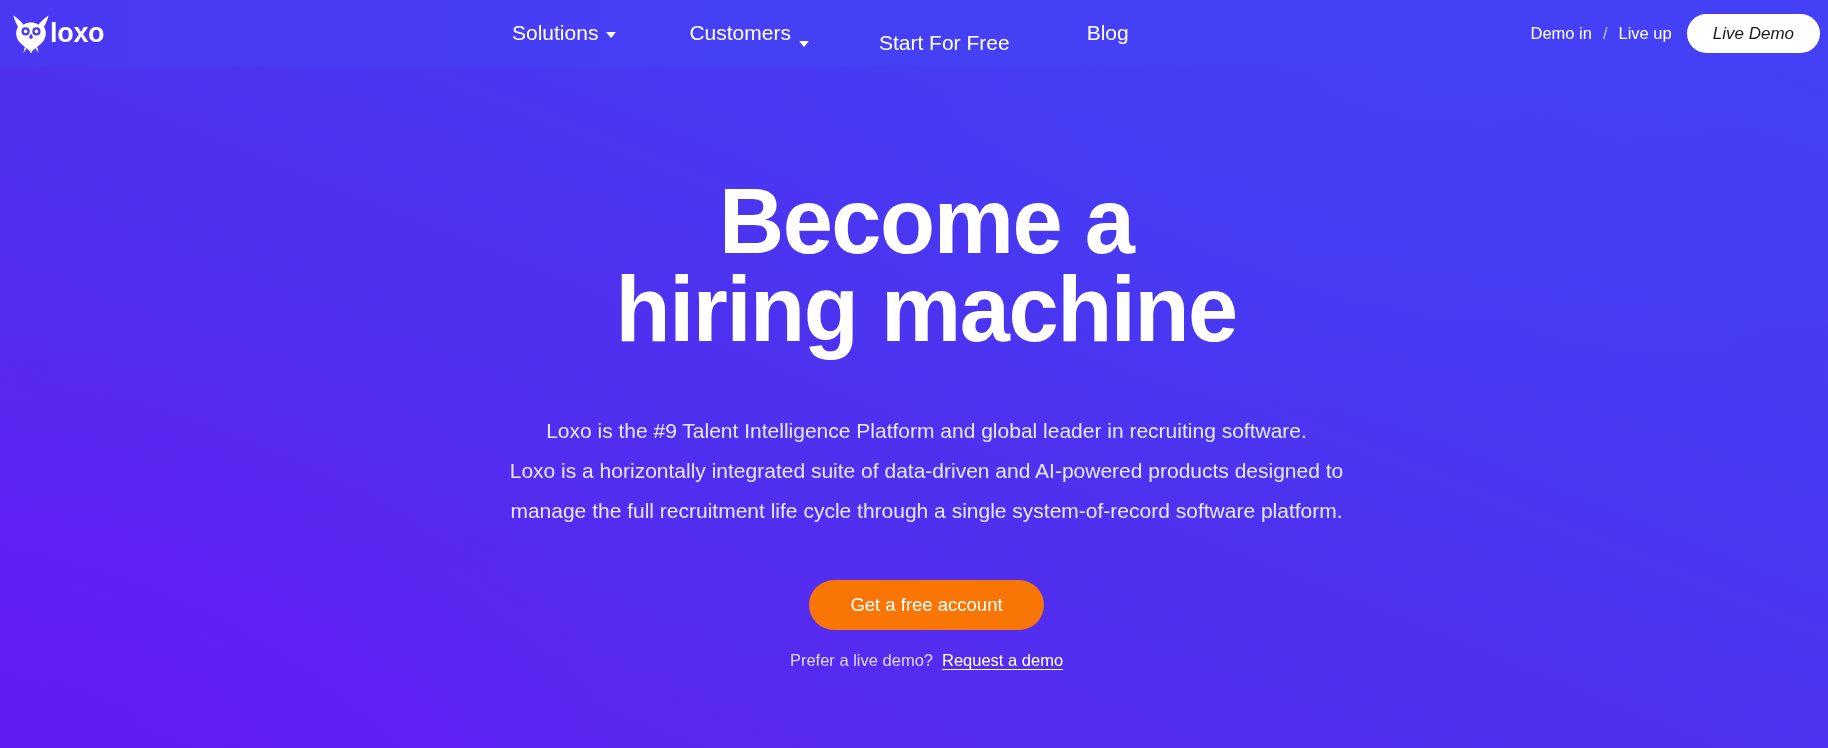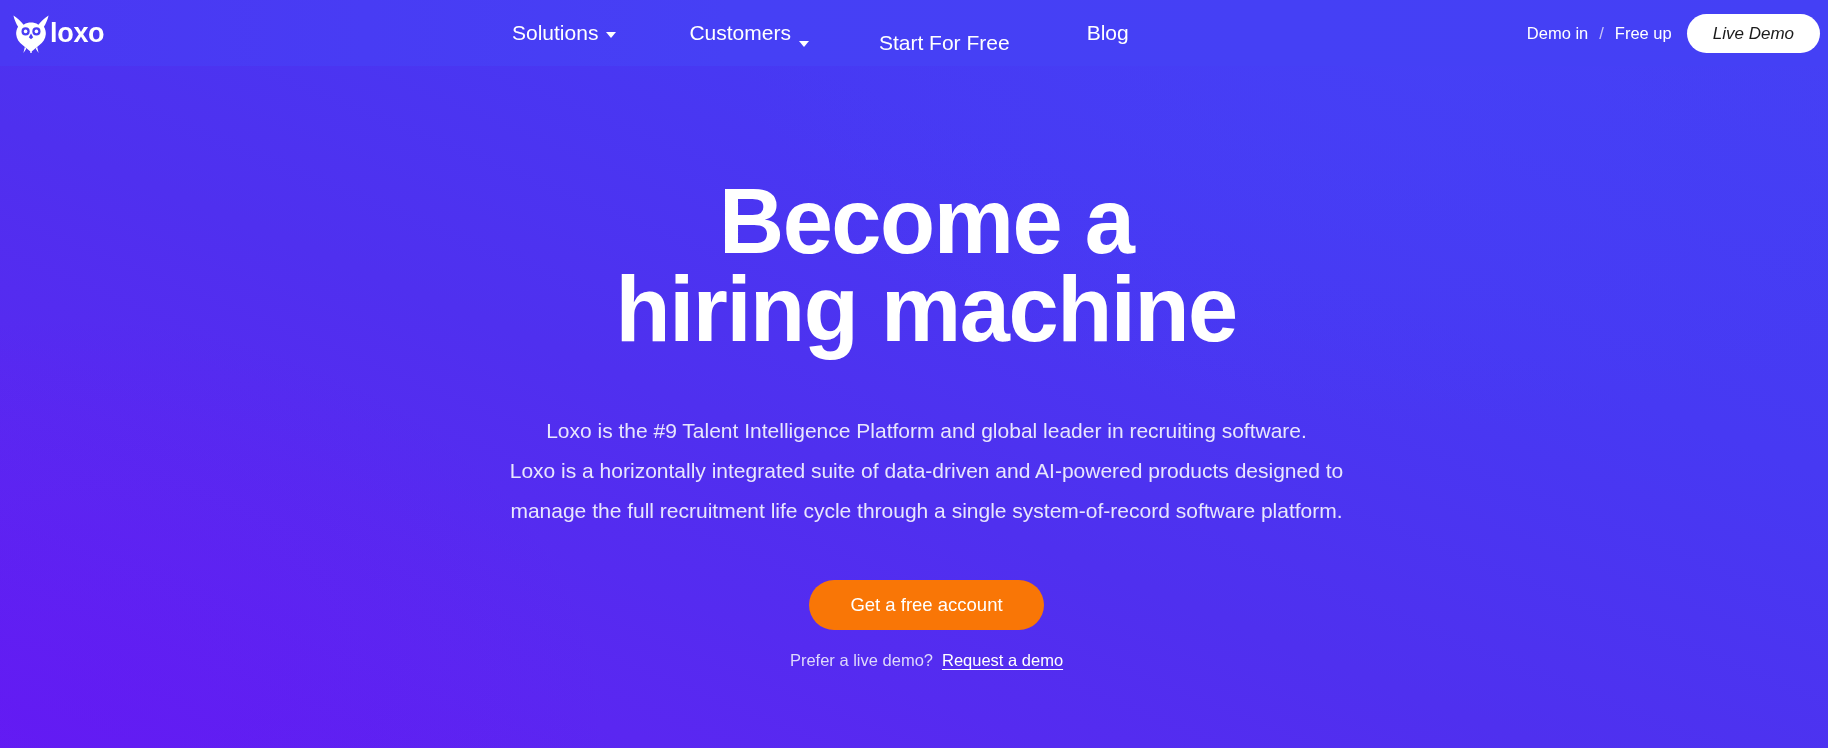--- a/index.html
+++ b/index.html
@@ -237,21 +237,21 @@
       <span>Start For Free</span>
     </a>
     <a class="nav-link" href="#">
       <span>Blog</span>
     </a>
   </div>
 
   <div class="nav-right">
     <a class="auth-link" href="#">Demo in</a>
     <span class="auth-sep">/</span>
-    <a class="auth-link" href="#">Free up</a>
+    <a class="auth-link" href="#">Live up</a>
     <button class="live-demo-btn">Live Demo</button>
   </div>
 </nav>
 
 <div class="hero-content">
 
   <h1 class="headline">
     <span>Become a</span><br>
     <span>hiring machine</span>
   </h1>

